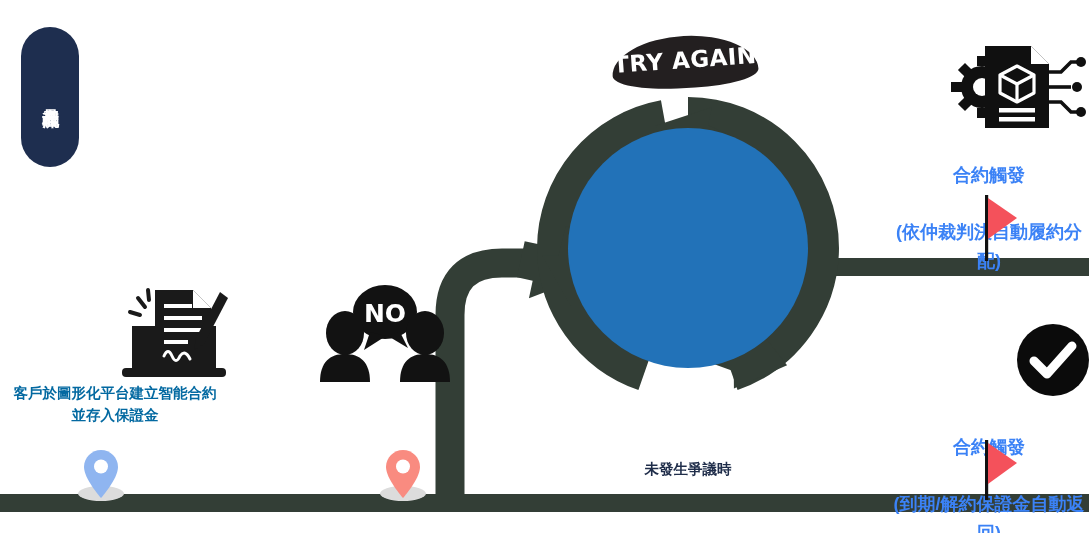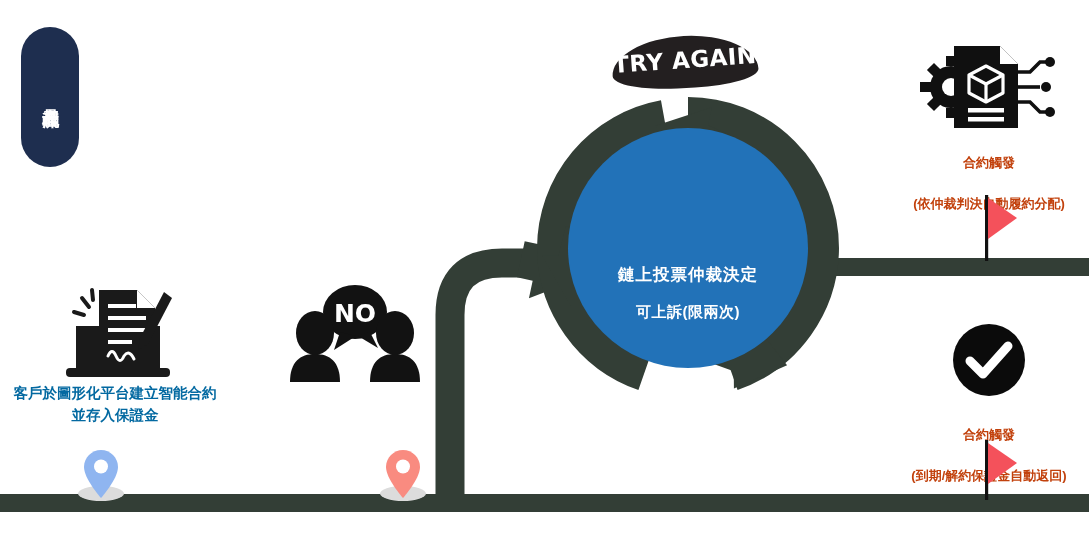--- a/index.html
+++ b/index.html
@@ -59,21 +59,21 @@
   .step .cap{
     color:#0369a1;
     font-weight:bold;
     font-size:14.5px;
     line-height:1.55;
     white-space:pre-line;
   }
   .icon-wrap{
     display:flex;
     align-items:flex-end;
-    justify-content:center;
+    justify-content:flex-end;
   }
 
   
   .pin{
     position:absolute;
     width:34px; height:48px;
   }
   .pin .shadow{
     position:absolute;
     left:-6px; bottom:-3px;
@@ -142,23 +142,23 @@
     width:200px;
     text-align:center;
     color:#1f2d4a;
     font-weight:bold;
     font-size:14.5px;
   }
 
   .right-cap{
     position:absolute;
     text-align:center;
-    color:#c2410c;
-    font-weight:bold;
-    font-size:13px;
+    color:#3b82f6;
+    font-weight:bold;
+    font-size:18px;
     line-height:1.6;
     white-space:pre-line;
   }
 </style>
 </head>
 <body>
 
 <div id="stage">
 
   <div class="road-base"></div>
@@ -250,30 +250,29 @@
       <polygon points="162,4 118,44 166,76 166,58 196,58 196,22 166,22" fill="#333e36" transform="rotate(24 152 40)"></polygon>
 
       <polygon points="210,296 252,256 204,226 204,244 176,244 176,280 204,280" fill="#333e36" transform="rotate(20 214 260)"></polygon>
 
       <polygon points="4,168 44,210 74,164 56,164 56,134 20,134 20,164" fill="#333e36" transform="rotate(14 40 172)"></polygon>
     </svg>
 
     <div class="circle-blue"></div>
 
     <div class="center-text">
-      <div class="l1">鏈上投票仲裁決定</div>
-      <div class="l2">可上訴(限兩次)</div>
     </div>
   </div>
 
   <div class="tryagain">
     <div class="plate"></div>
     <div class="txt">TRY AGAIN</div>
   </div>
 
+  <div class="branch-label">未發生爭議時</div>
 
   <div style="position:absolute;left:889px;top:40px;width:200px;text-align:center;">
     <div class="icon-wrap" style="height:92px;">
       <svg width="138" height="90" viewBox="0 0 138 90">
 
         <g fill="#101010">
           <circle cx="31" cy="45" r="21"></circle>
           <rect x="26" y="14" width="10" height="10"></rect>
             <rect x="26" y="66" width="10" height="10"></rect>
           <rect x="0" y="40" width="11" height="10"></rect>

